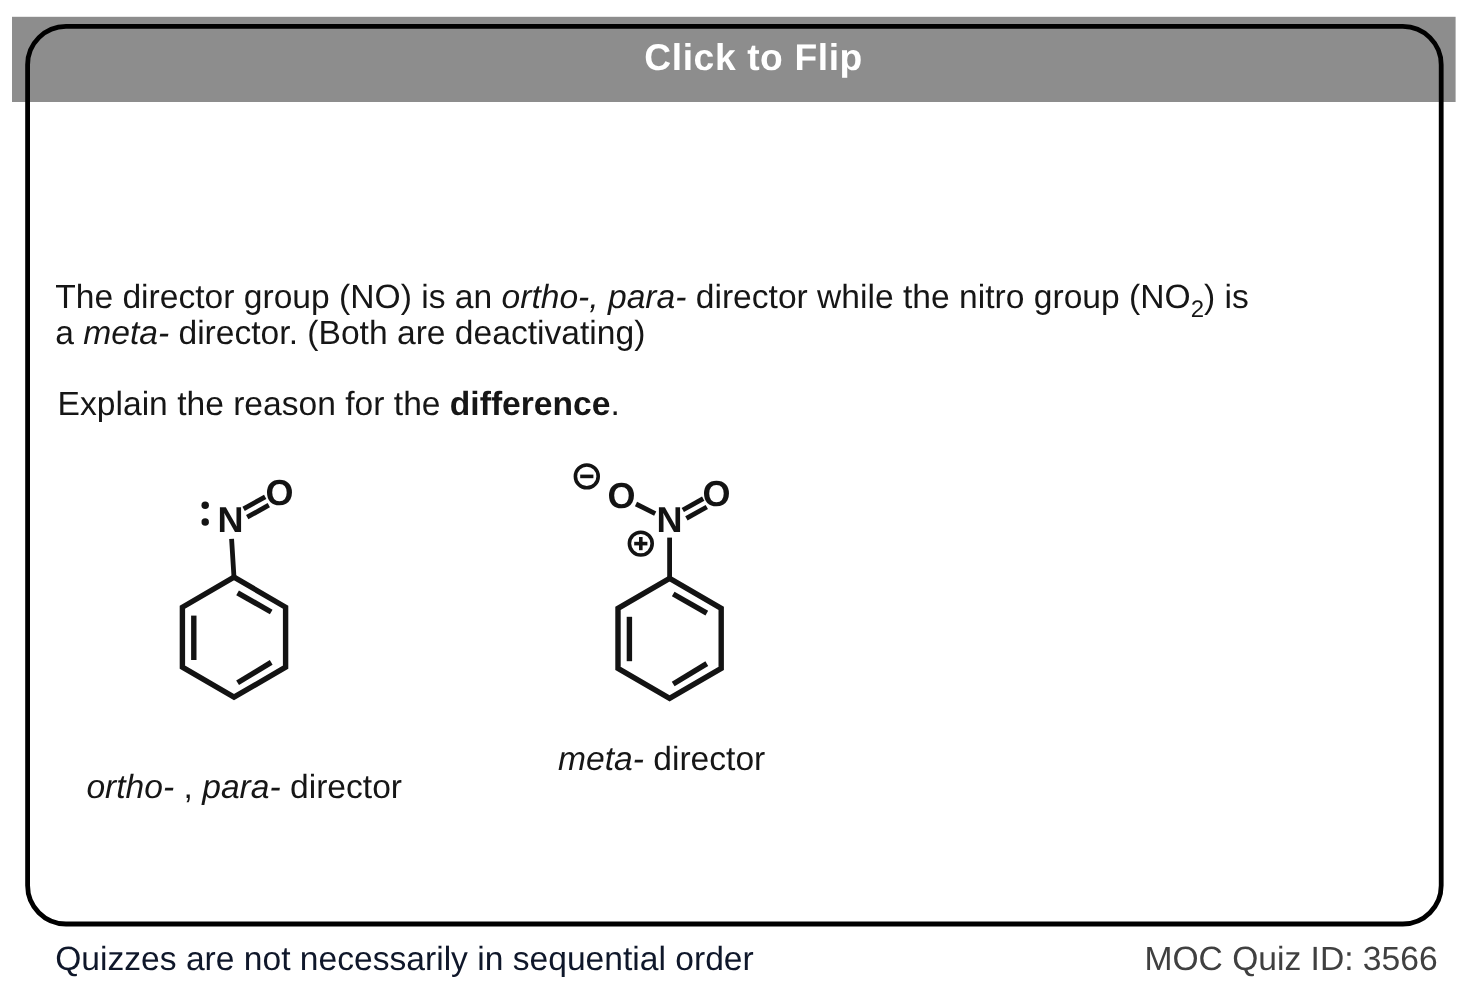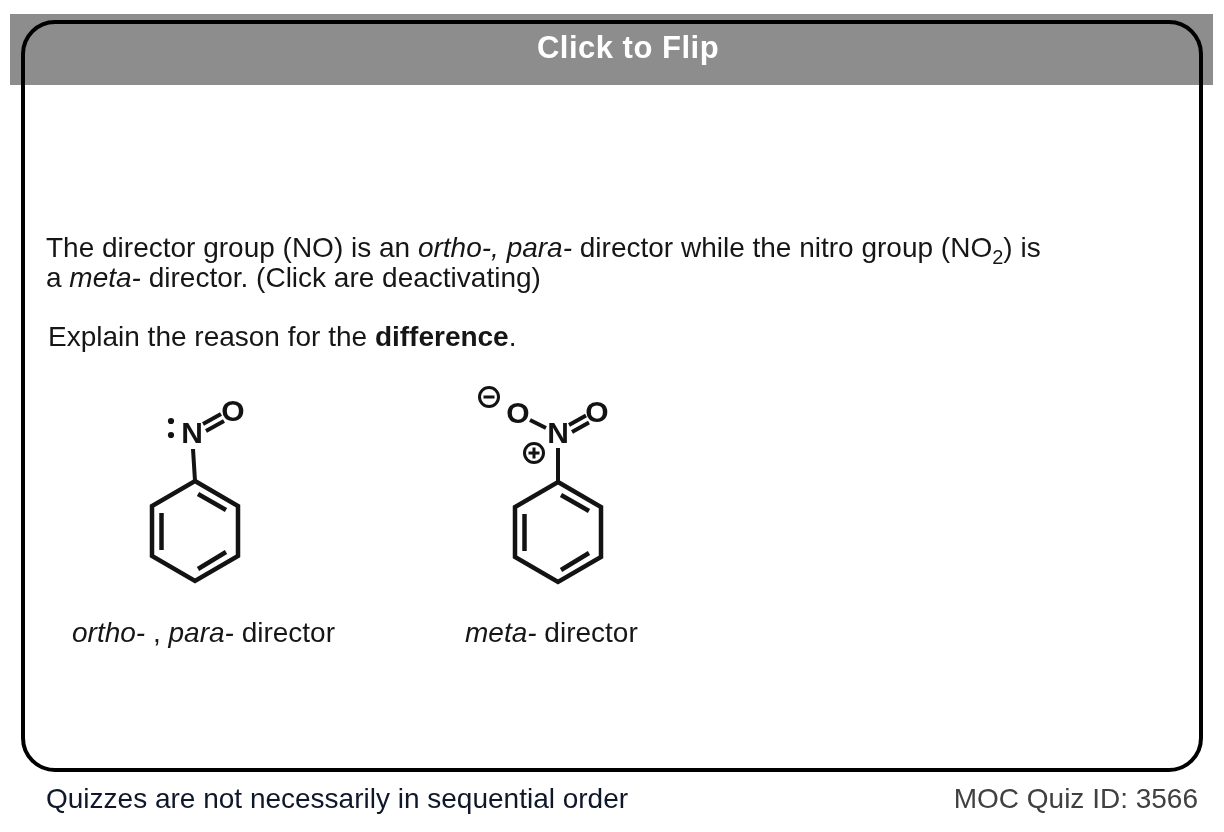--- a/index.html
+++ b/index.html
@@ -86,21 +86,21 @@
   #mol-nitroso { left: 130px; top: 385px; }
   #mol-nitro   { left: 460px; top: 385px; }
   .mol-label {
     position: absolute;
     font-size: 28px;
     color: #161616;
     z-index: 3;
     white-space: nowrap;
   }
   .mol-label .it { font-style: italic; }
-  #label-nitroso { left: 72px;  top: 617px; }
+  #label-nitroso { left: 72px;  top: 640px; }
   #label-nitro   { left: 465px; top: 617px; }
   .footer-note {
     position: absolute;
     left: 30px;
     top: 783px;
     font-size: 28px;
     color: #0f172a;
     z-index: 1;
     white-space: nowrap;
     margin-left: 16px;
@@ -121,21 +121,21 @@
 <div class="stage">
 
   <div class="header-bar"></div>
 
   <div class="title">Click to Flip</div>
 
   <div class="card"></div>
 
   <div class="q" id="question-p1">
     <div><span>The director group (NO) is an </span><span class="it">ortho-, para-</span><span> director while the nitro group (NO</span><sub>2</sub><span>) is</span></div>
-    <div><span>a </span><span class="it">meta-</span><span> director. (Click are deactivating)</span></div>
+    <div><span>a </span><span class="it">meta-</span><span> director. (Both are deactivating)</span></div>
   </div>
 
   <div class="q" id="question-p2"><span>Explain the reason for the </span><span class="b">difference</span><span>.</span></div>
 
   <svg class="mol" id="mol-nitroso" width="160" height="220" viewBox="0 0 160 220">
 
     <circle cx="41" cy="36" r="3.1" fill="#131313"></circle>
     <circle cx="41" cy="50" r="3.1" fill="#131313"></circle>
 
     <text x="62" y="58">N</text>

